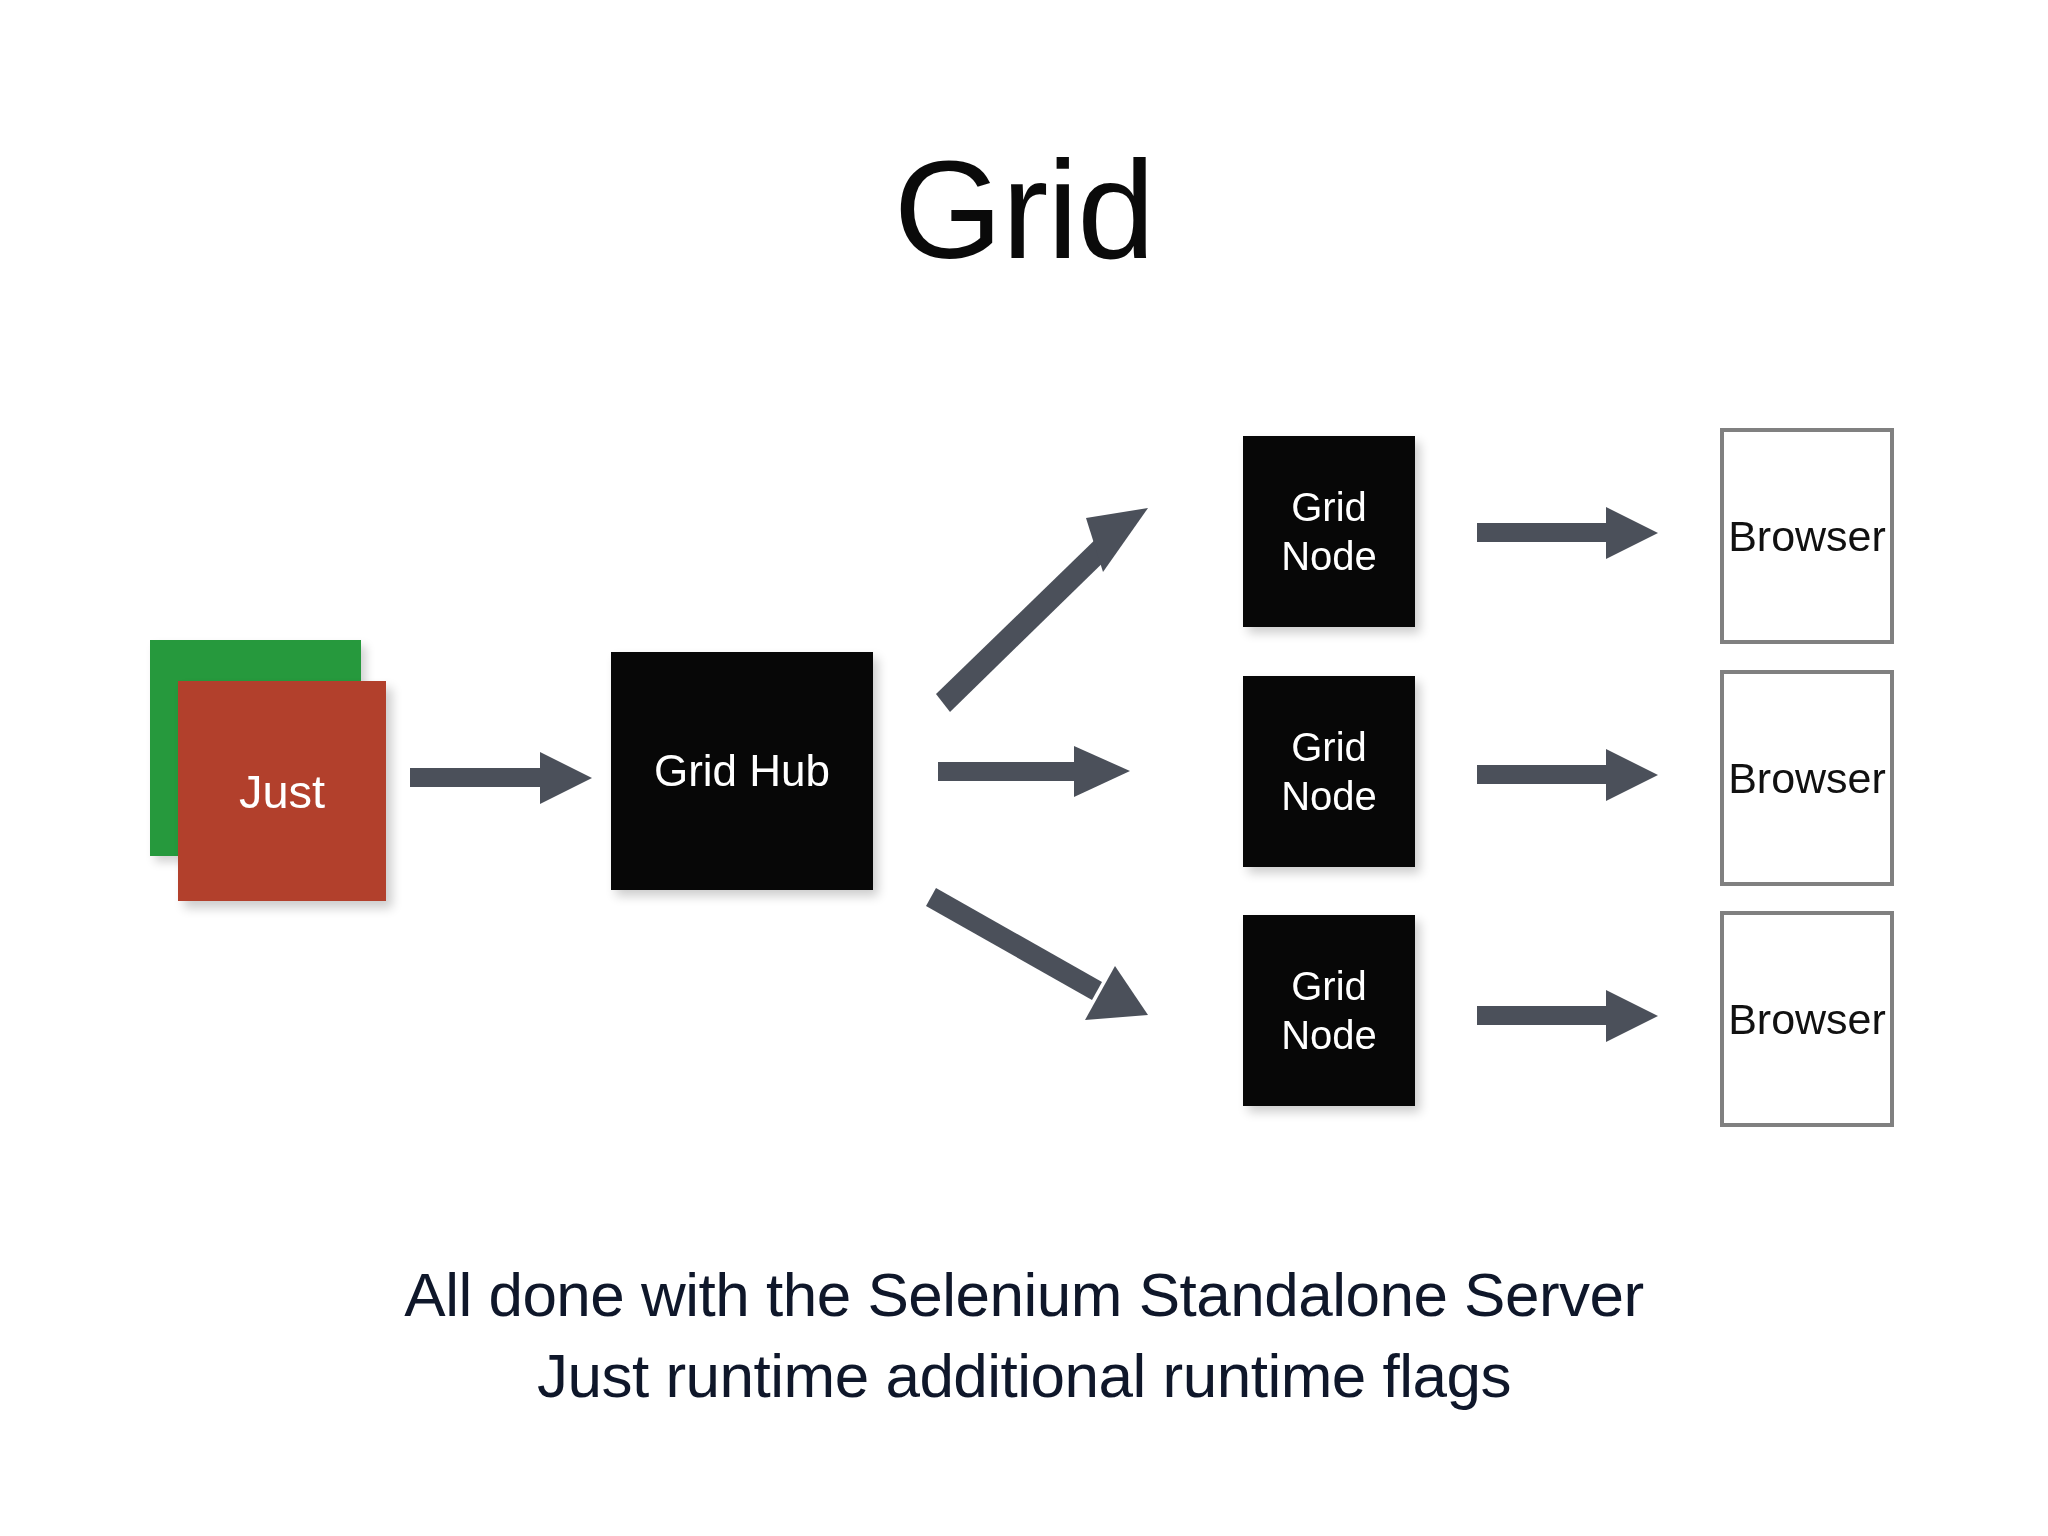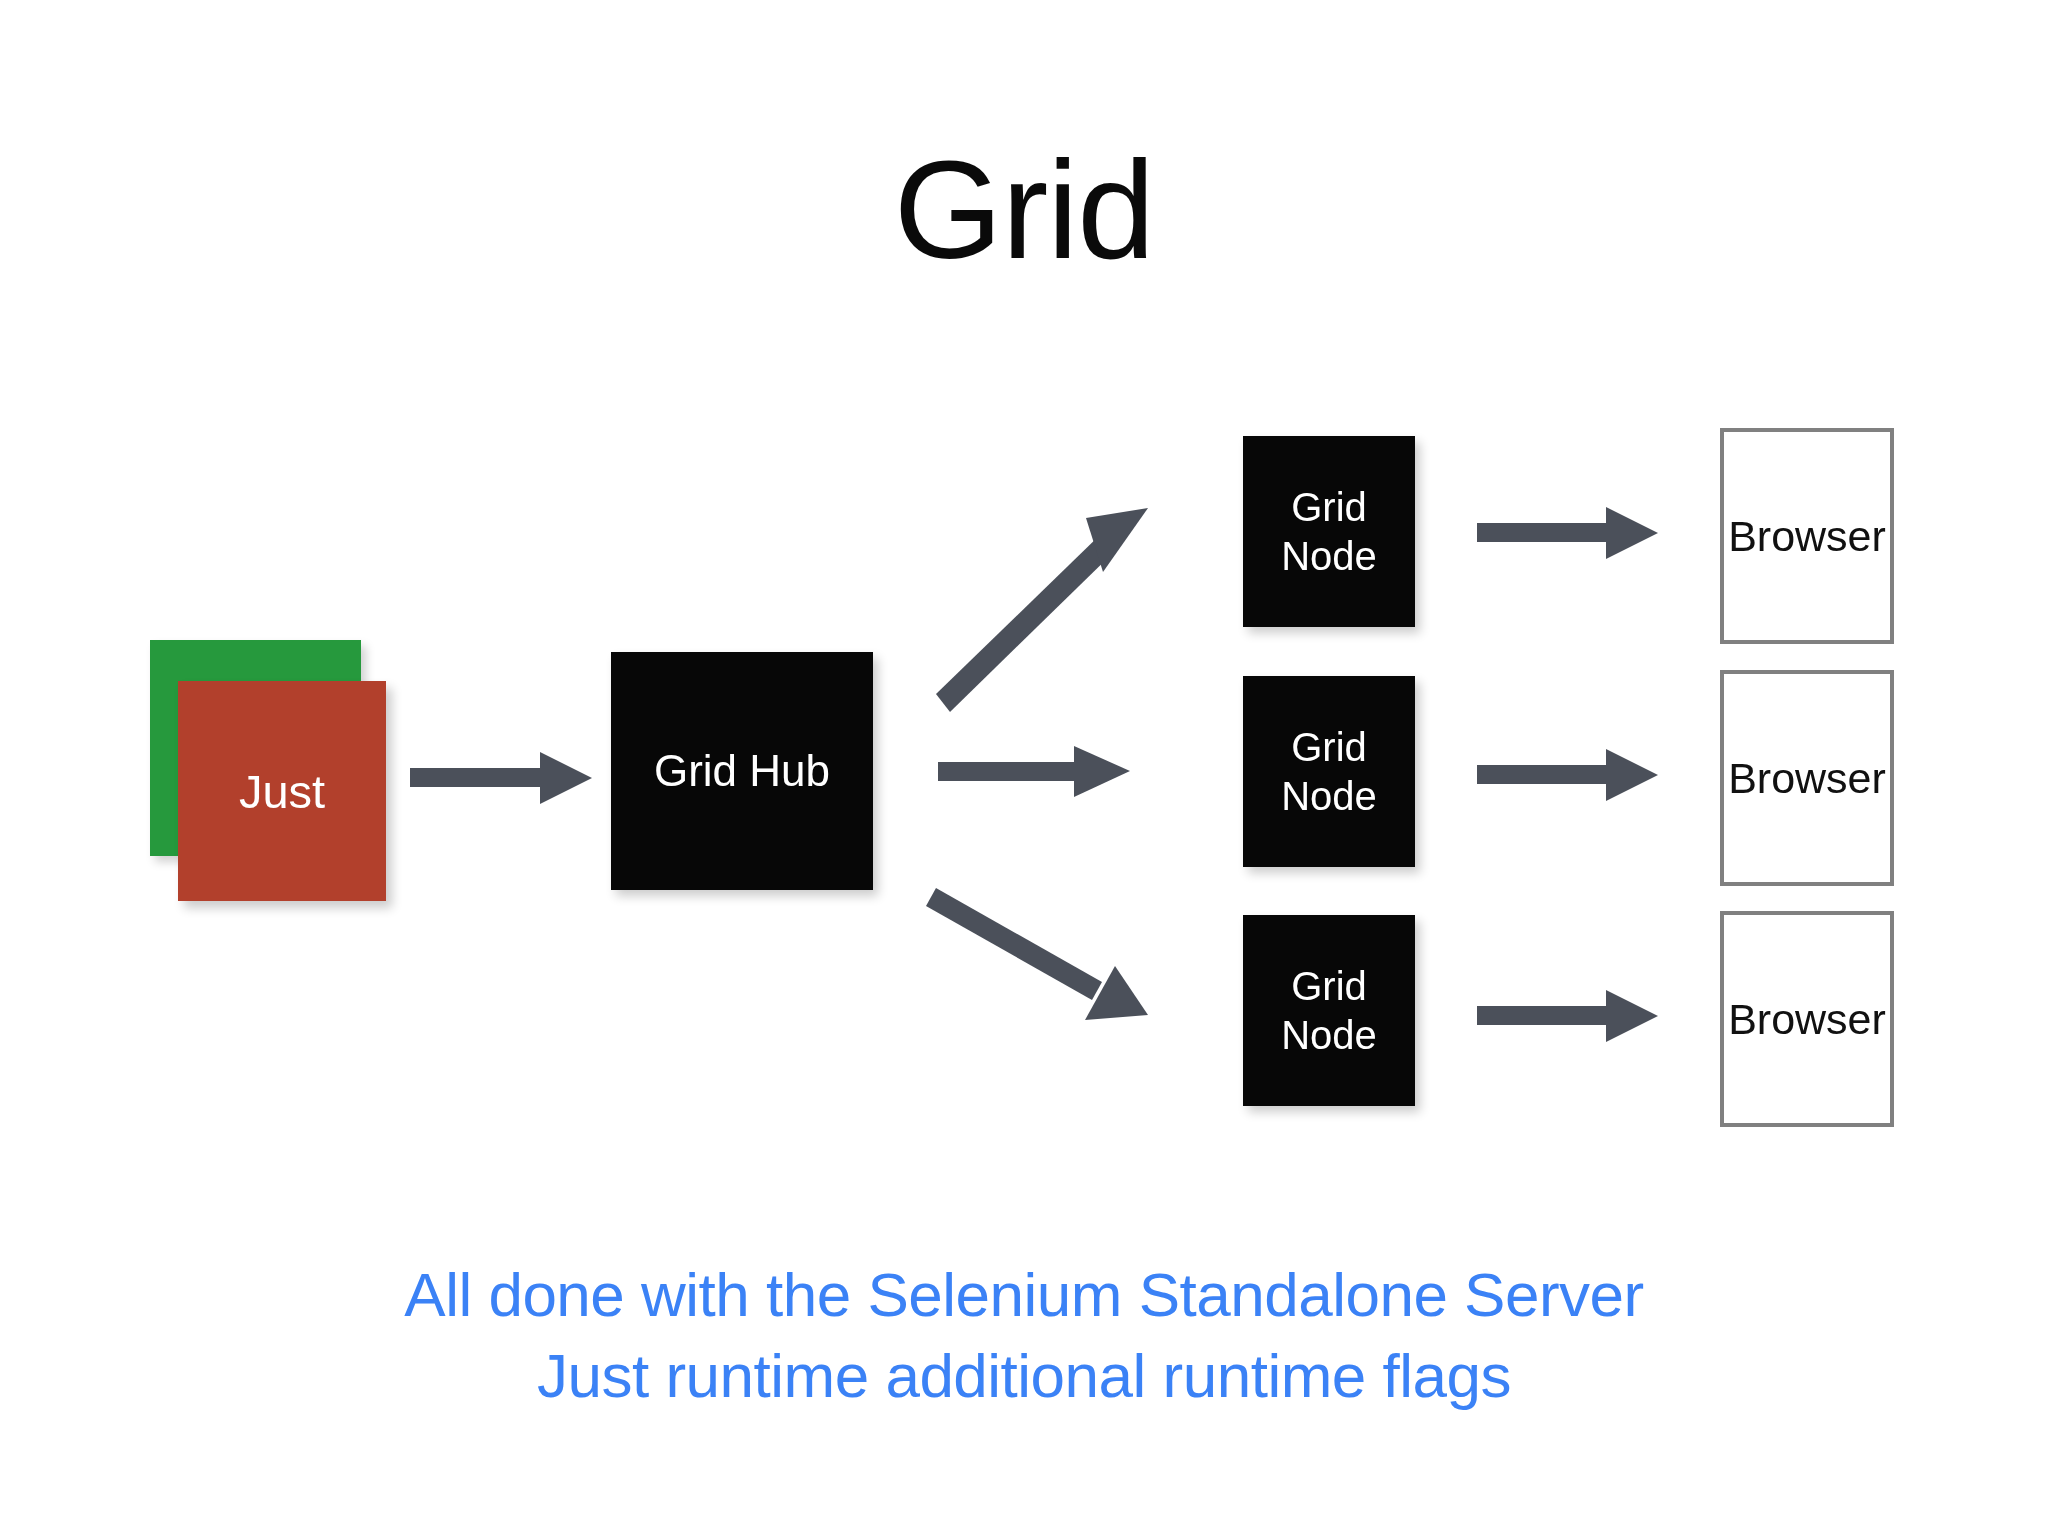--- a/index.html
+++ b/index.html
@@ -116,21 +116,21 @@
     pointer-events: none;
   }
 
   
   #caption {
     position: absolute;
     left: 0;
     top: 1255px;
     width: 2048px;
     text-align: center;
-    color: #3b82f6;
+    color: #0f172a;
     font-size: 62px;
     font-weight: 400;
     line-height: 1.30;
     letter-spacing: -0.5px;
   }
   #caption .line { display: block; white-space: nowrap; }
 </style>
 </head>
 <body>
 

